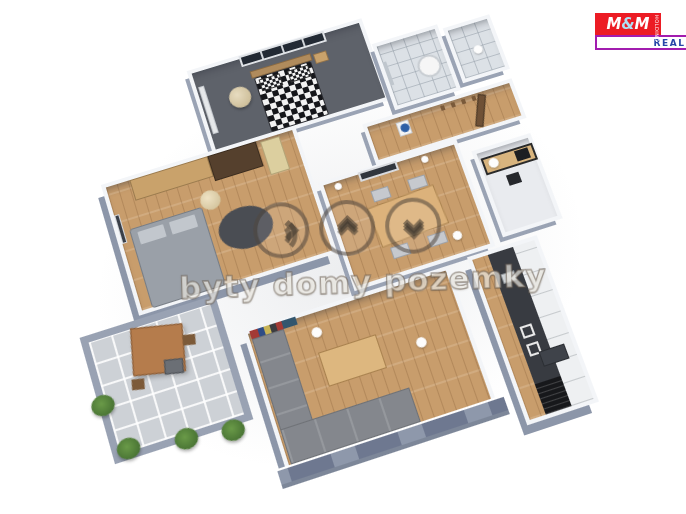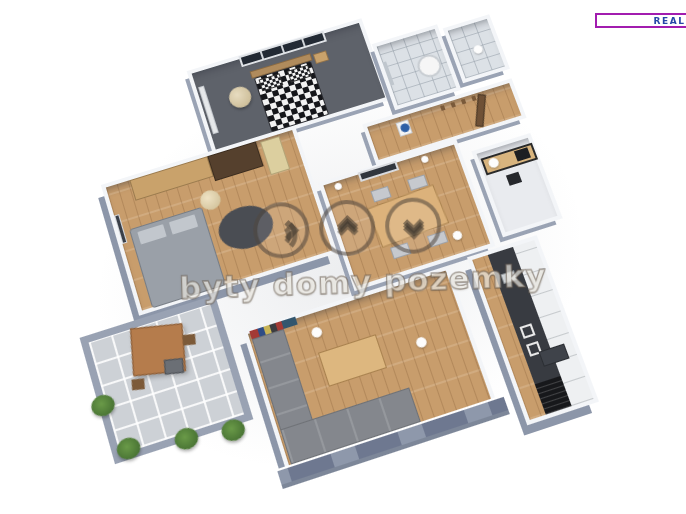--- a/index.html
+++ b/index.html
@@ -265,16 +265,20 @@
       <div class="wm-circle" style="flex-direction:column;">
         <span class="chv dn"></span>
         <span class="chv dn"></span>
         <span class="chv dn"></span>
       </div>
     </div>
     <div class="wm-text">byty domy pozemky</div>
   </div>
 
   <div class="logo">
+    <div class="logo-red">
+      <span class="logo-mm"><span>M</span><span class="amp">&amp;</span><span>M</span></span>
+      <span class="logo-holding">HOLDING</span>
+    </div>
     <div class="logo-reality">REALITY</div>
   </div>
 
 </div>
 
 </body></html>

